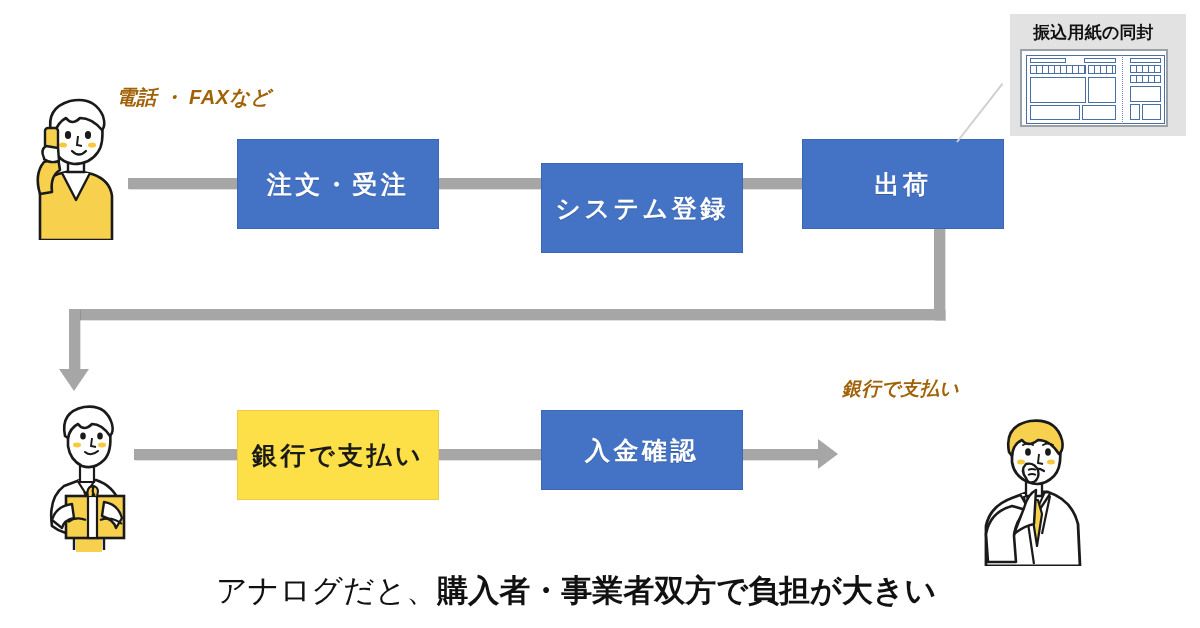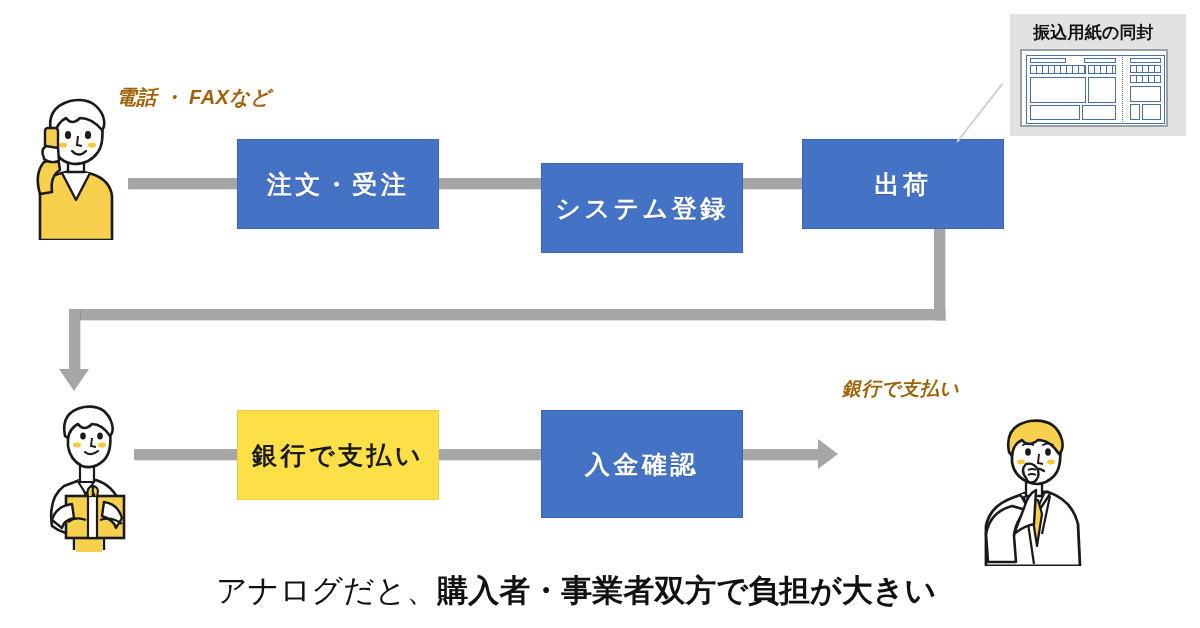--- a/index.html
+++ b/index.html
@@ -132,21 +132,21 @@
   </div>
 
   <div class="pbox blue" style="left:802px; top:139px; width:202px; height:90px; font-size:25px;">
     <span>出荷</span>
   </div>
 
   <div class="pbox yellow" style="left:237px; top:410px; width:202px; height:90px; font-size:25px;">
     <span>銀行で支払い</span>
   </div>
 
-  <div class="pbox blue" style="left:541px; top:410px; width:202px; height:108px; font-size:25px;">
+  <div class="pbox blue" style="left:541px; top:410px; width:202px; height:80px; font-size:25px;">
     <span>入金確認</span>
   </div>
 
 
   <div class="label" style="left:116px; top:84px; font-size:20px; letter-spacing:0.02em;">電話 ・ FAXなど</div>
 
   <div class="label" style="left:842px; top:376px; font-size:19px; letter-spacing:0.02em;">銀行で支払い</div>
 
   <div id="callout-leader" style="left:957px; top:141px; width:74px; transform: rotate(-52deg);"></div>
 

